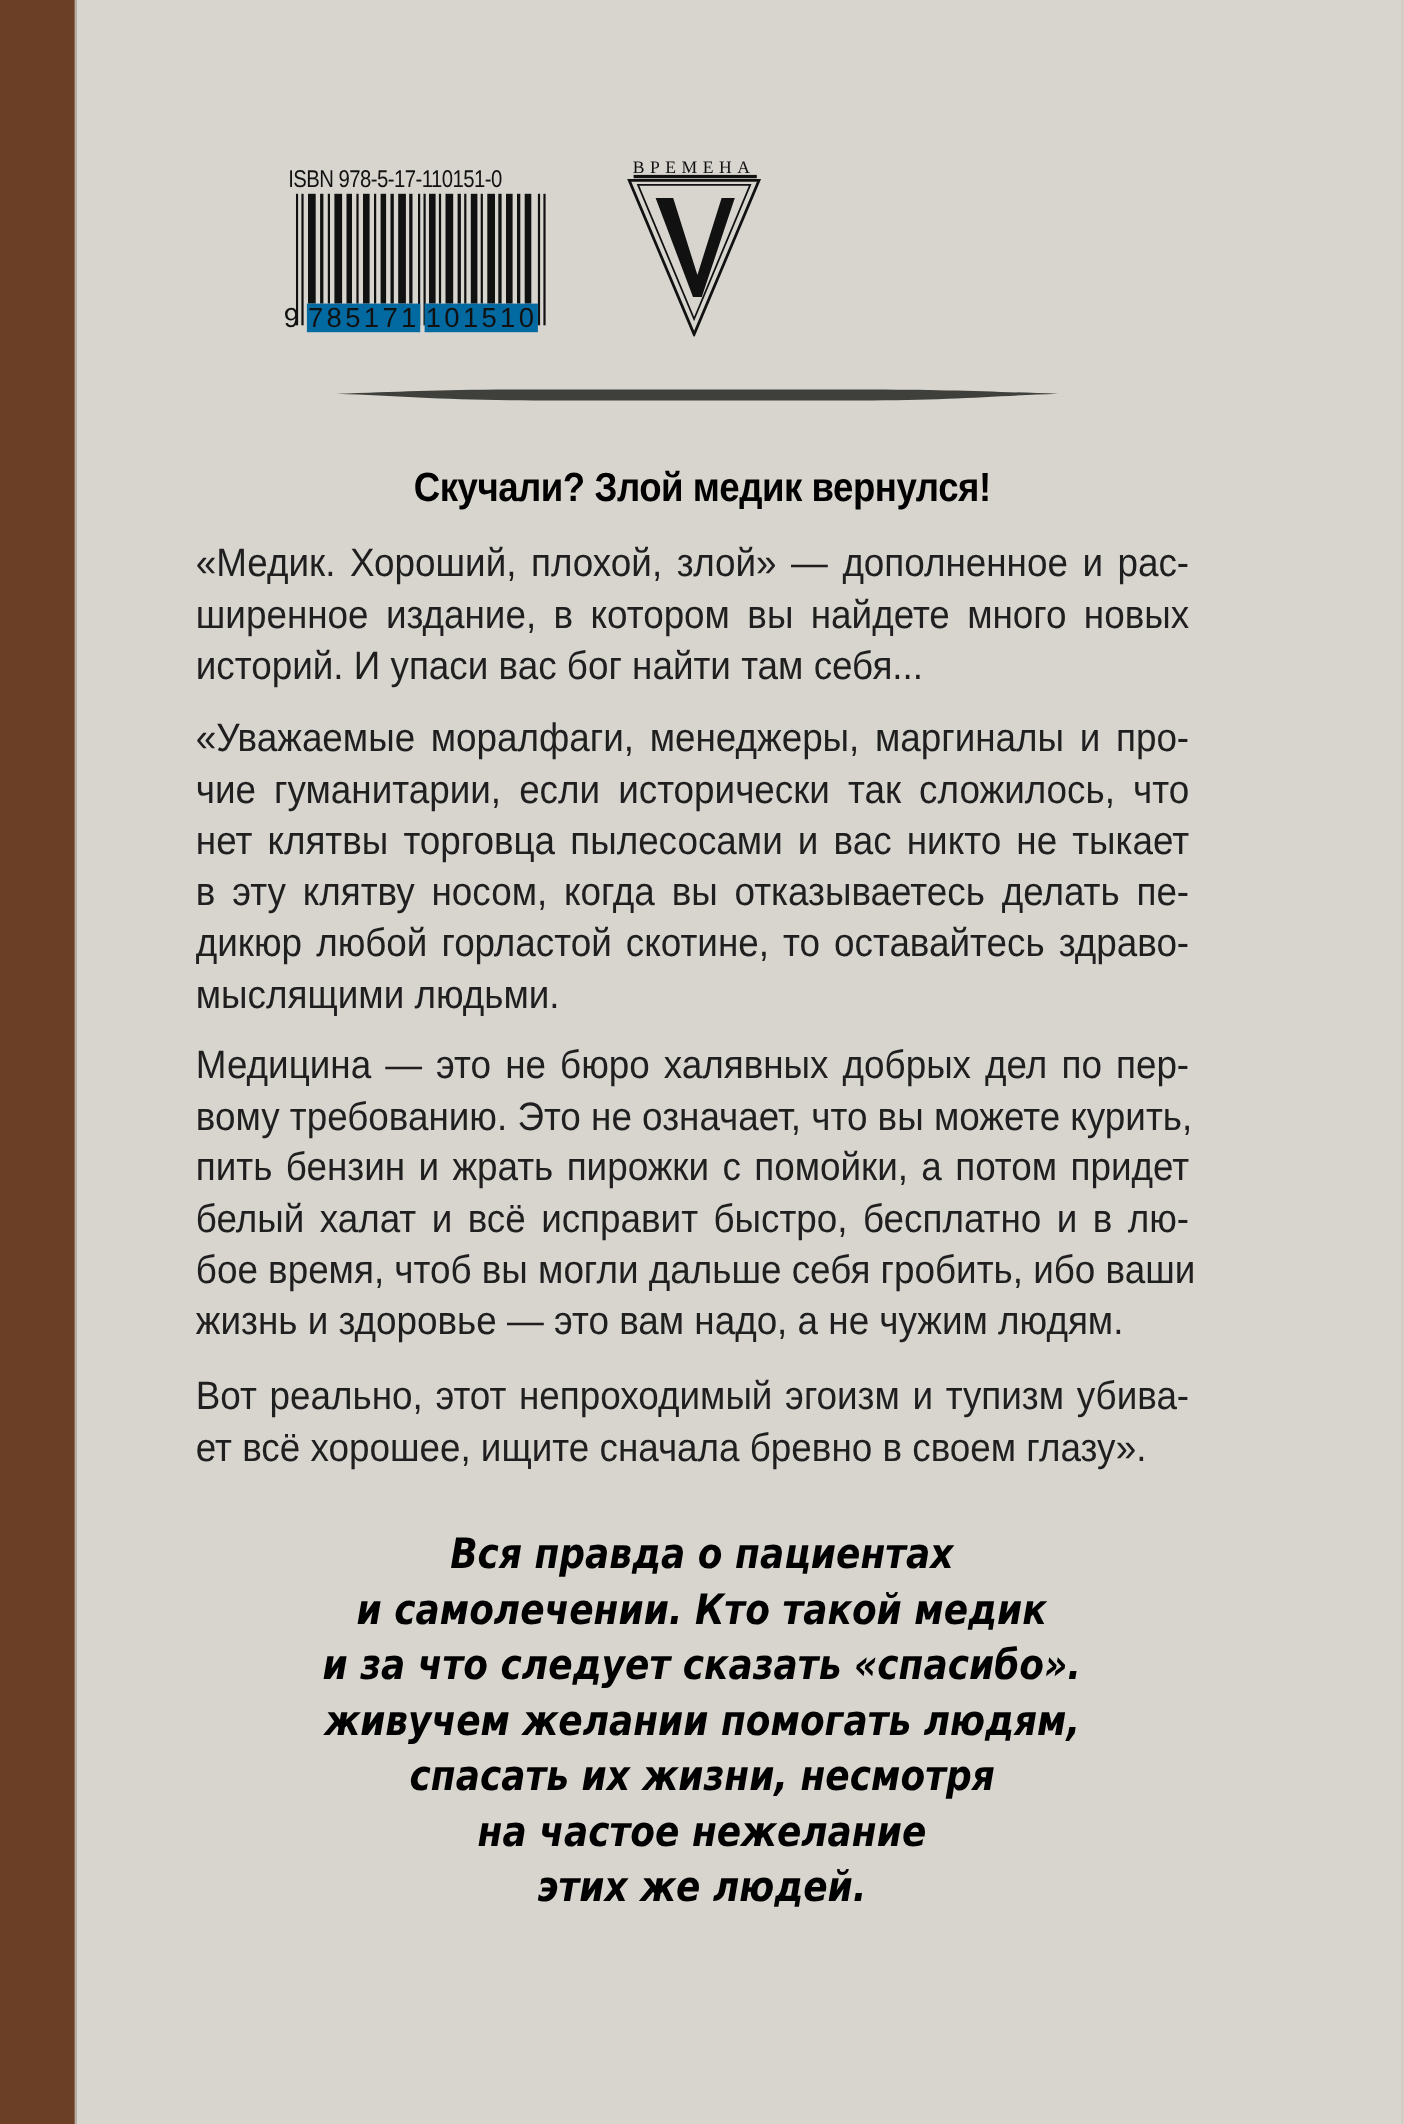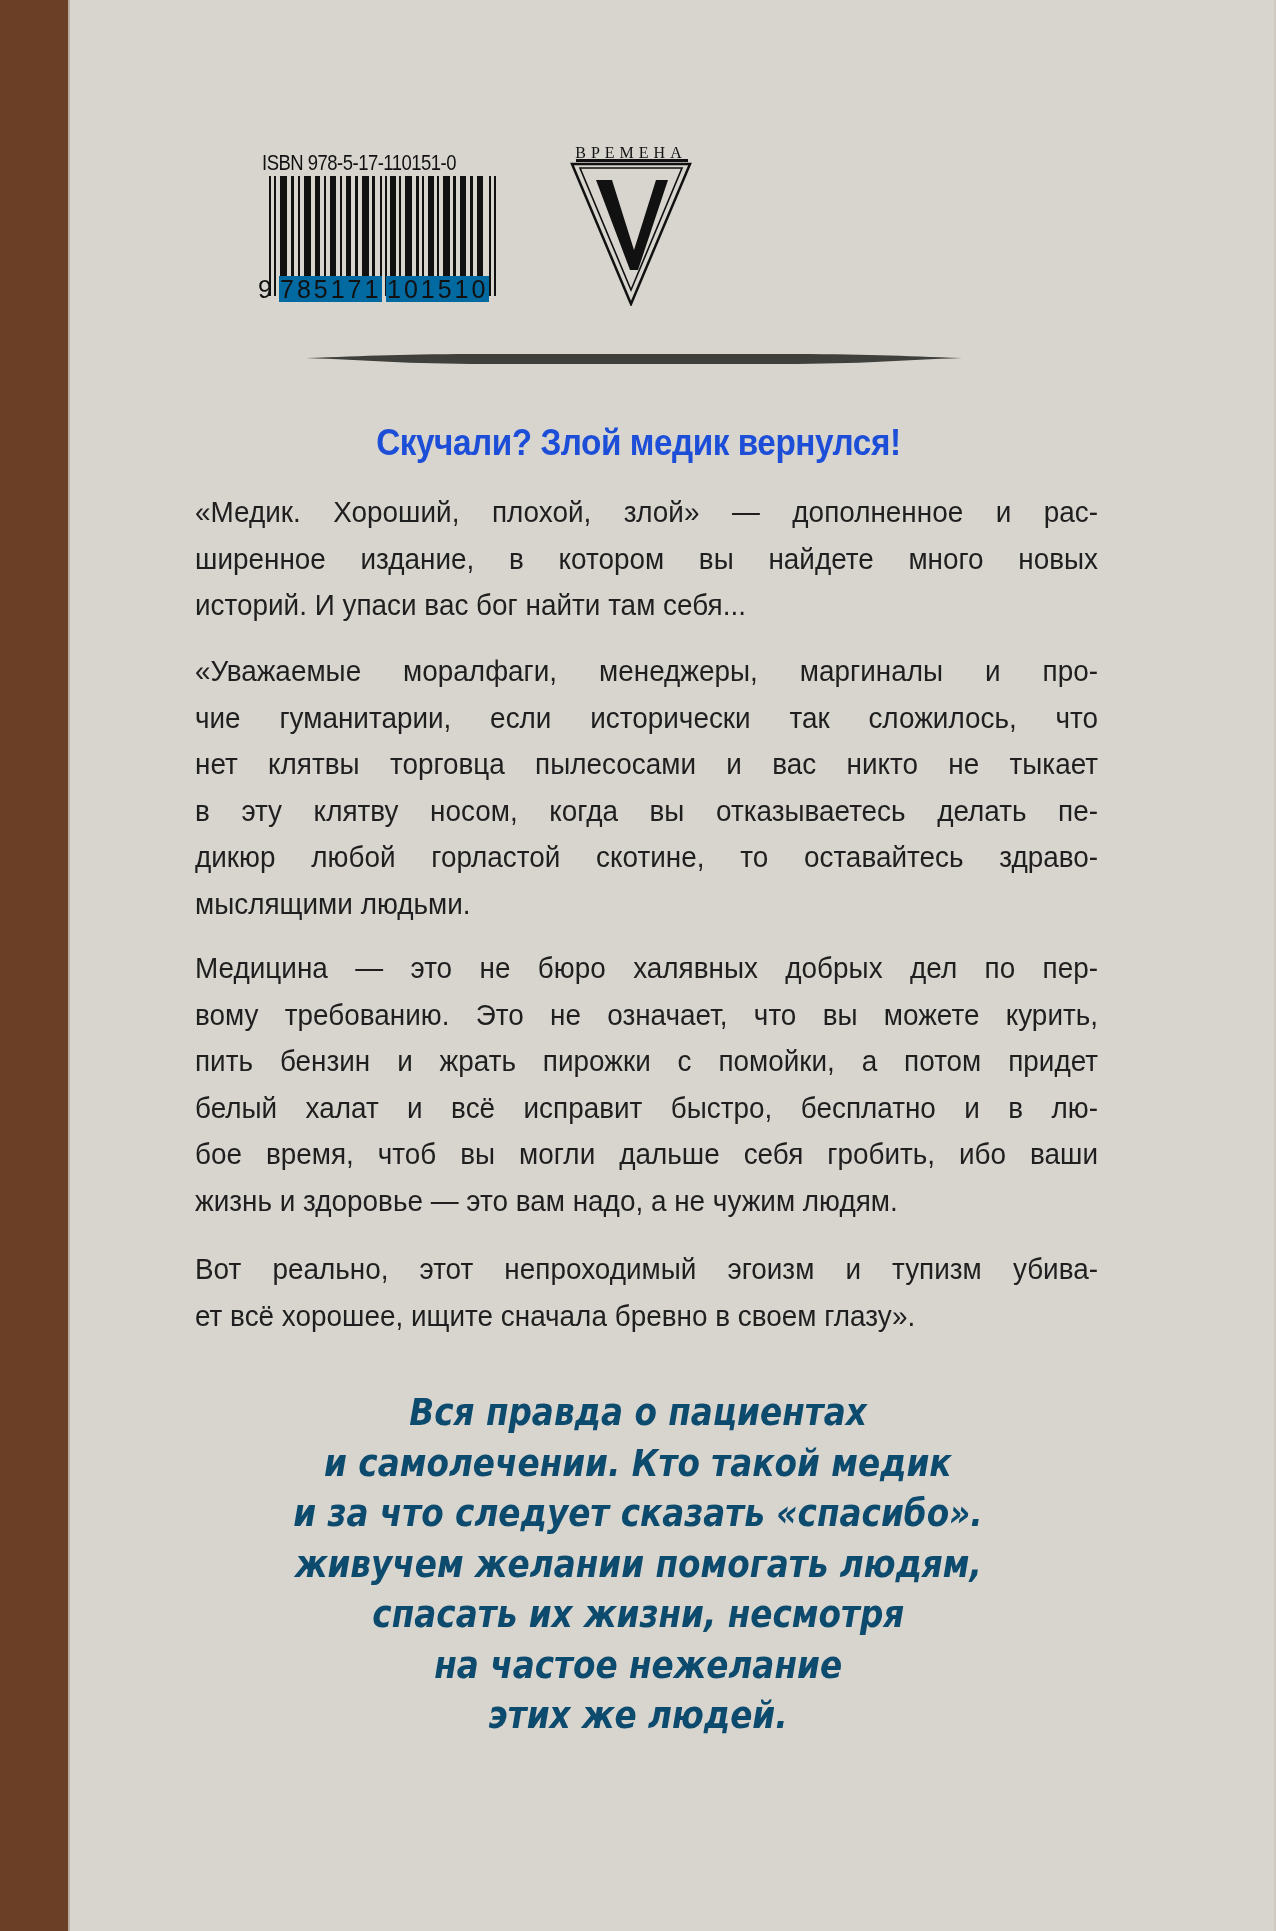--- a/index.html
+++ b/index.html
@@ -32,43 +32,43 @@
     position:absolute; left:0; top:0; width:126px; text-align:center;
     font-family:"Liberation Serif", serif; font-size:16px; letter-spacing:5px; color:#111;
   }
   .logo svg { position:absolute; left:0; top:14px; }
 
   .divider { position:absolute; left:306px; top:352px; width:656px; height:14px; }
 
   .headline {
     position:absolute; left:0; width:1276px; top:422px; text-align:center;
     font-family:"Liberation Sans", sans-serif; font-weight:bold; font-size:37px;
-    color:#1d4ed8; letter-spacing:-0.5px;
+    color:#000000; letter-spacing:-0.5px;
   }
   .headline span { display:inline-block; transform:scaleX(0.9); }
 
   .body-text {
-    position:absolute; left:195px; width:903px;
-    font-family:"Liberation Sans", sans-serif; font-size:30px; color:#1f1f1f;
+    position:absolute; left:178px; width:903px;
+    font-family:"Liberation Sans", sans-serif; font-size:36px; color:#1f1f1f;
   }
   .body-line {
     height:46.5px; line-height:46.5px; white-space:nowrap;
     text-align:justify; text-align-last:justify;
     transform:scaleX(0.93); transform-origin:left center; width:971px;
   }
   .body-line.last { text-align-last:left; }
   .p1 { top:489px; }
   .p2 { top:648px; }
   .p3 { top:945px; }
   .p4 { top:1246px; }
 
   .tagline {
     position:absolute; left:0; width:1276px; top:1387px; text-align:center;
     font-family:"DejaVu Sans", sans-serif; font-style:italic; font-weight:bold;
-    font-size:38px; color:#0c4a6e;
+    font-size:38px; color:#000000;
   }
   .tag-line { height:50.5px; line-height:50.5px; white-space:nowrap; }
   .tag-line span { display:inline-block; transform:scaleX(0.86); }
 </style>
 </head>
 <body>
 
 <div class="spine"></div>
 <div class="spine-edge"></div>
 <div class="right-edge"></div>

